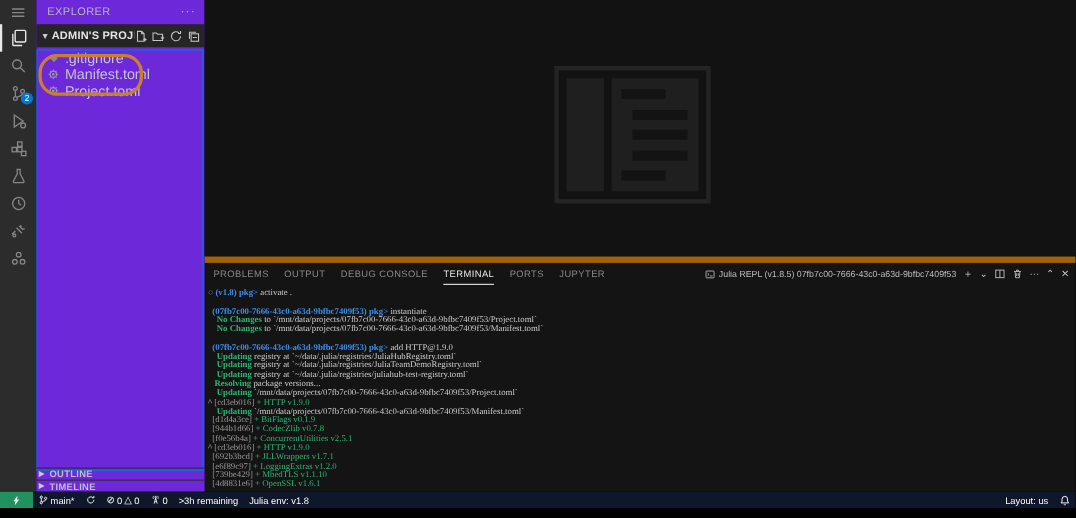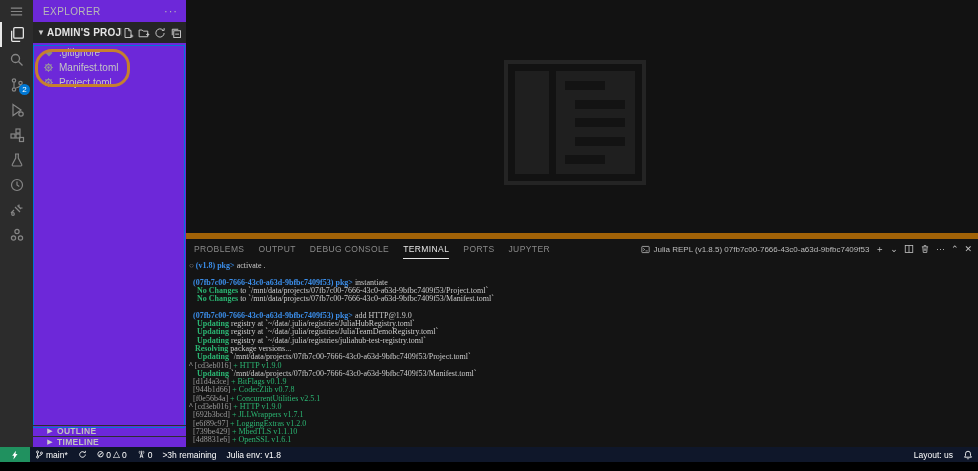--- a/index.html
+++ b/index.html
@@ -28,25 +28,25 @@
   .sb-title { font-size:10px; color:#b8b8b8; letter-spacing:.4px; }
   .sb-more { color:#b8b8b8; font-size:11px; letter-spacing:1px; }
   .sb-section { height:21px; display:flex; align-items:center; padding:0 4px 0 2px; background:#252525; }
   .sb-chevron { width:12px; color:#cccccc; font-size:8px; text-align:center; }
   .sb-section-label { flex:1; font-size:10px; font-weight:bold; color:#e5e5e5; letter-spacing:.2px; white-space:nowrap; overflow:hidden; }
   .sb-actions { display:flex; gap:4px; color:#c5c5c5; }
   .sb-actions svg { display:block; }
   .file-list { padding-top:2px; }
   .file-row { height:15px; display:flex; align-items:center; padding-left:10px; gap:5px; }
   .file-row .ficon { width:11px; height:11px; display:flex; align-items:center; justify-content:center; flex:none; }
-  .file-name { font-size:10px; color:#c5c5c5; white-space:nowrap; }
+  .file-name { font-size:13px; color:#c5c5c5; white-space:nowrap; }
   .focus-border { position:absolute; left:0; top:45px; width:152px; height:383px; border:1px solid #0078d4; pointer-events:none; }
   .annotation { position:absolute; left:2px; top:49px; width:95px; height:38px; border:3px solid #c6802e; border-radius:17px; pointer-events:none; }
   .sb-bottom { position:absolute; bottom:0; left:0; width:100%; }
-  .sb-bottom-row { height:11px; display:flex; align-items:center; border-top:1px solid #2e2e2e; padding-left:12px; gap:2px; }
+  .sb-bottom-row { height:11px; display:flex; align-items:center; border-top:1px solid #2e2e2e; padding-left:0; gap:2px; }
   .sb-bottom-row .sb-chevron { font-size:7px; width:10px; }
   .sb-bottom-label { font-size:8.5px; font-weight:bold; color:#c0c0c0; letter-spacing:.3px; }
 
   
   .right-col { flex:1; display:flex; flex-direction:column; min-width:0; }
   .editor { flex:1; background:#121212; position:relative; }
   .watermark { position:absolute; left:318px; top:60px; width:142px; height:125px; border:4px solid #242424; padding:7px; display:flex; gap:7px; }
   .wm-left { width:34px; background:#1f1f1f; }
   .wm-right { flex:1; background:#1f1f1f; padding:10px 0 10px 9px; display:flex; flex-direction:column; justify-content:space-between; }
   .wm-bar { height:9px; background:#131313; }

